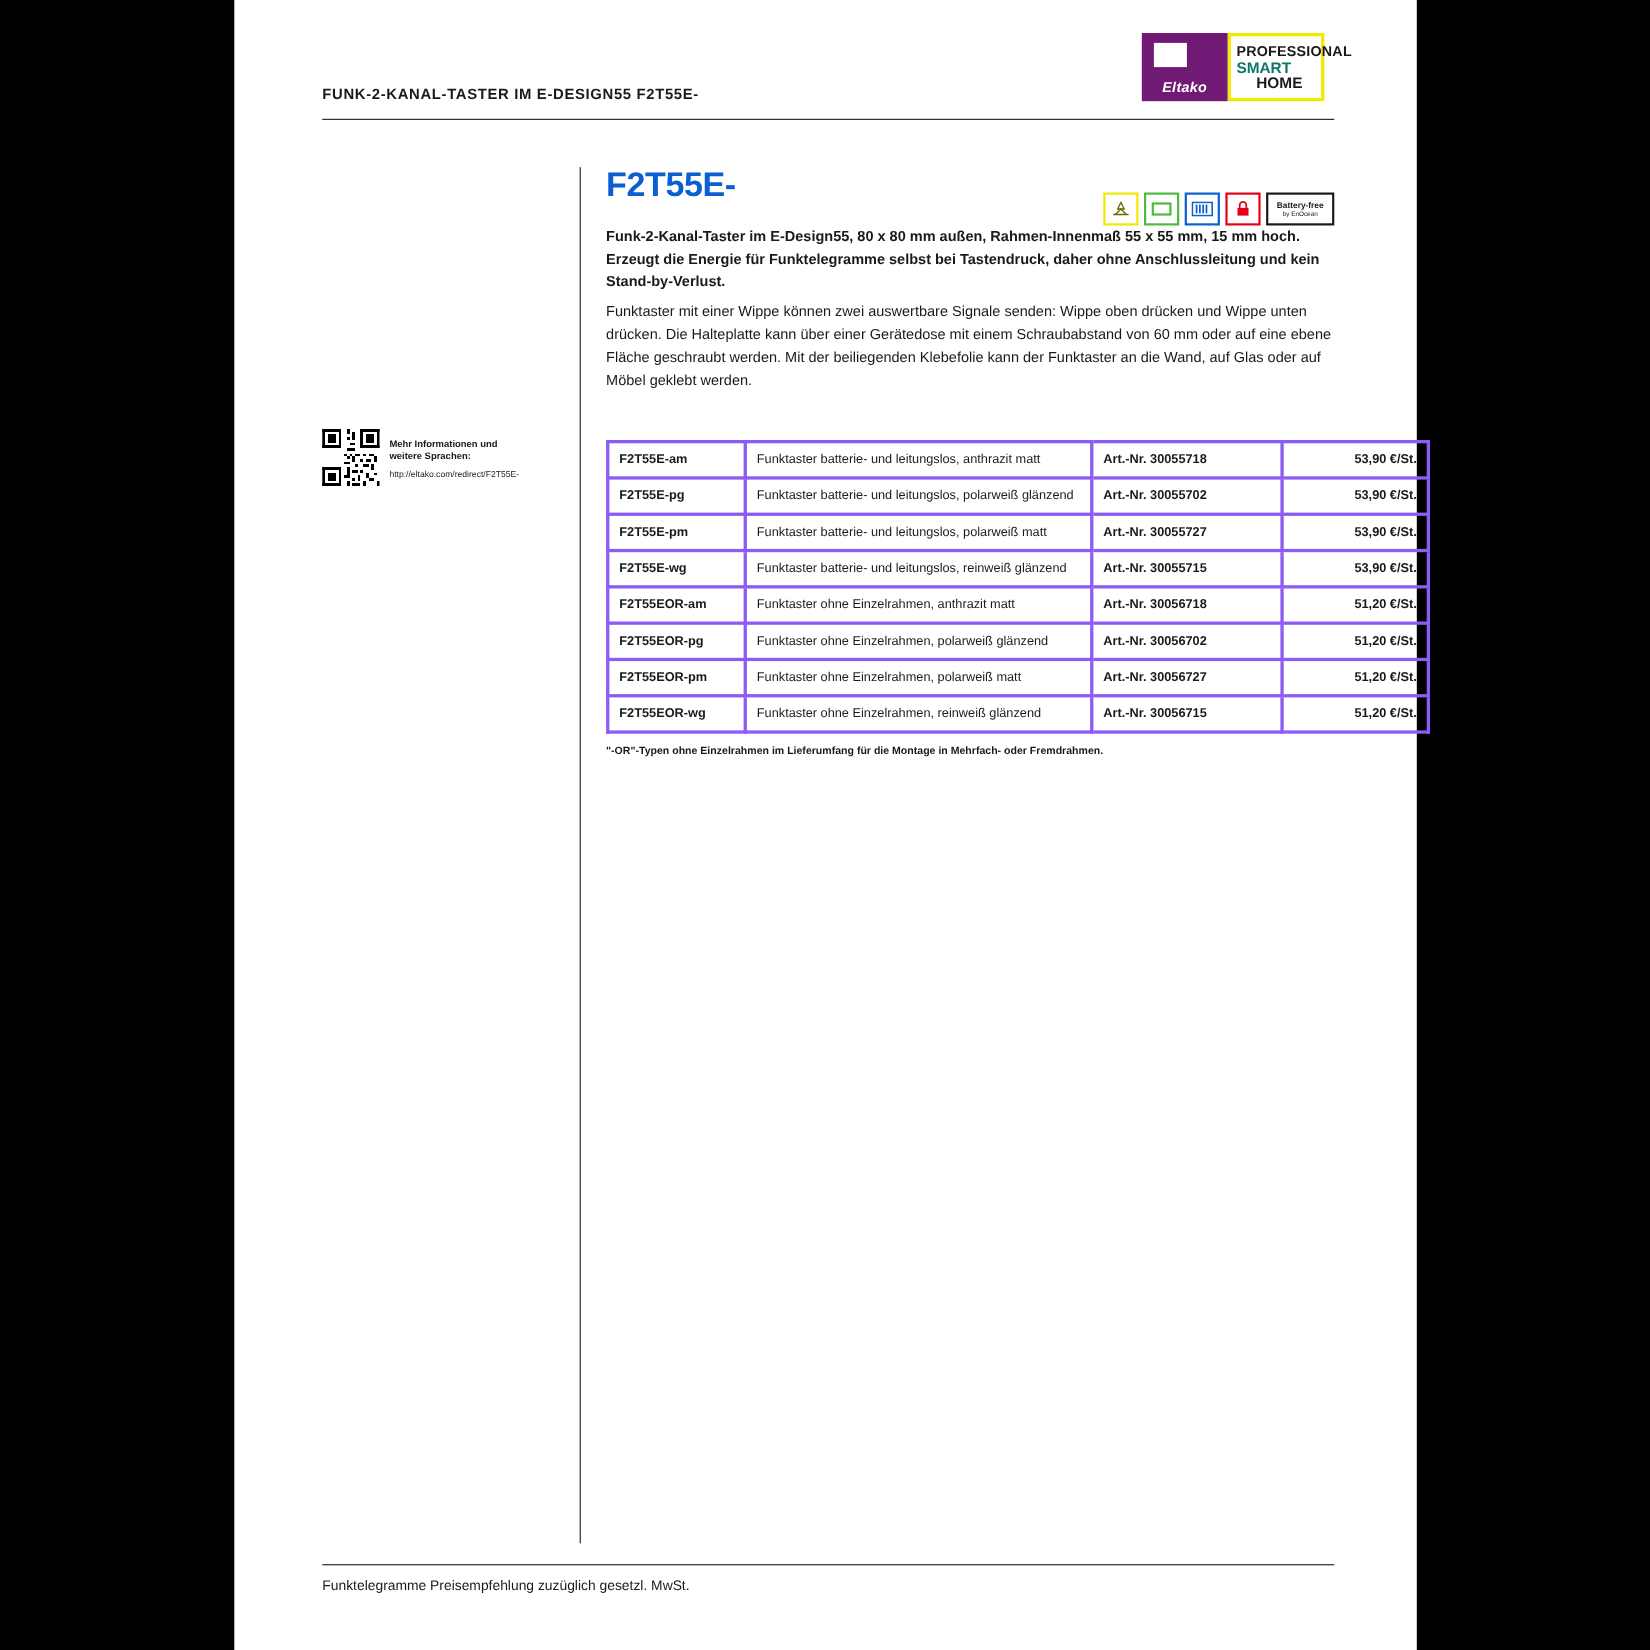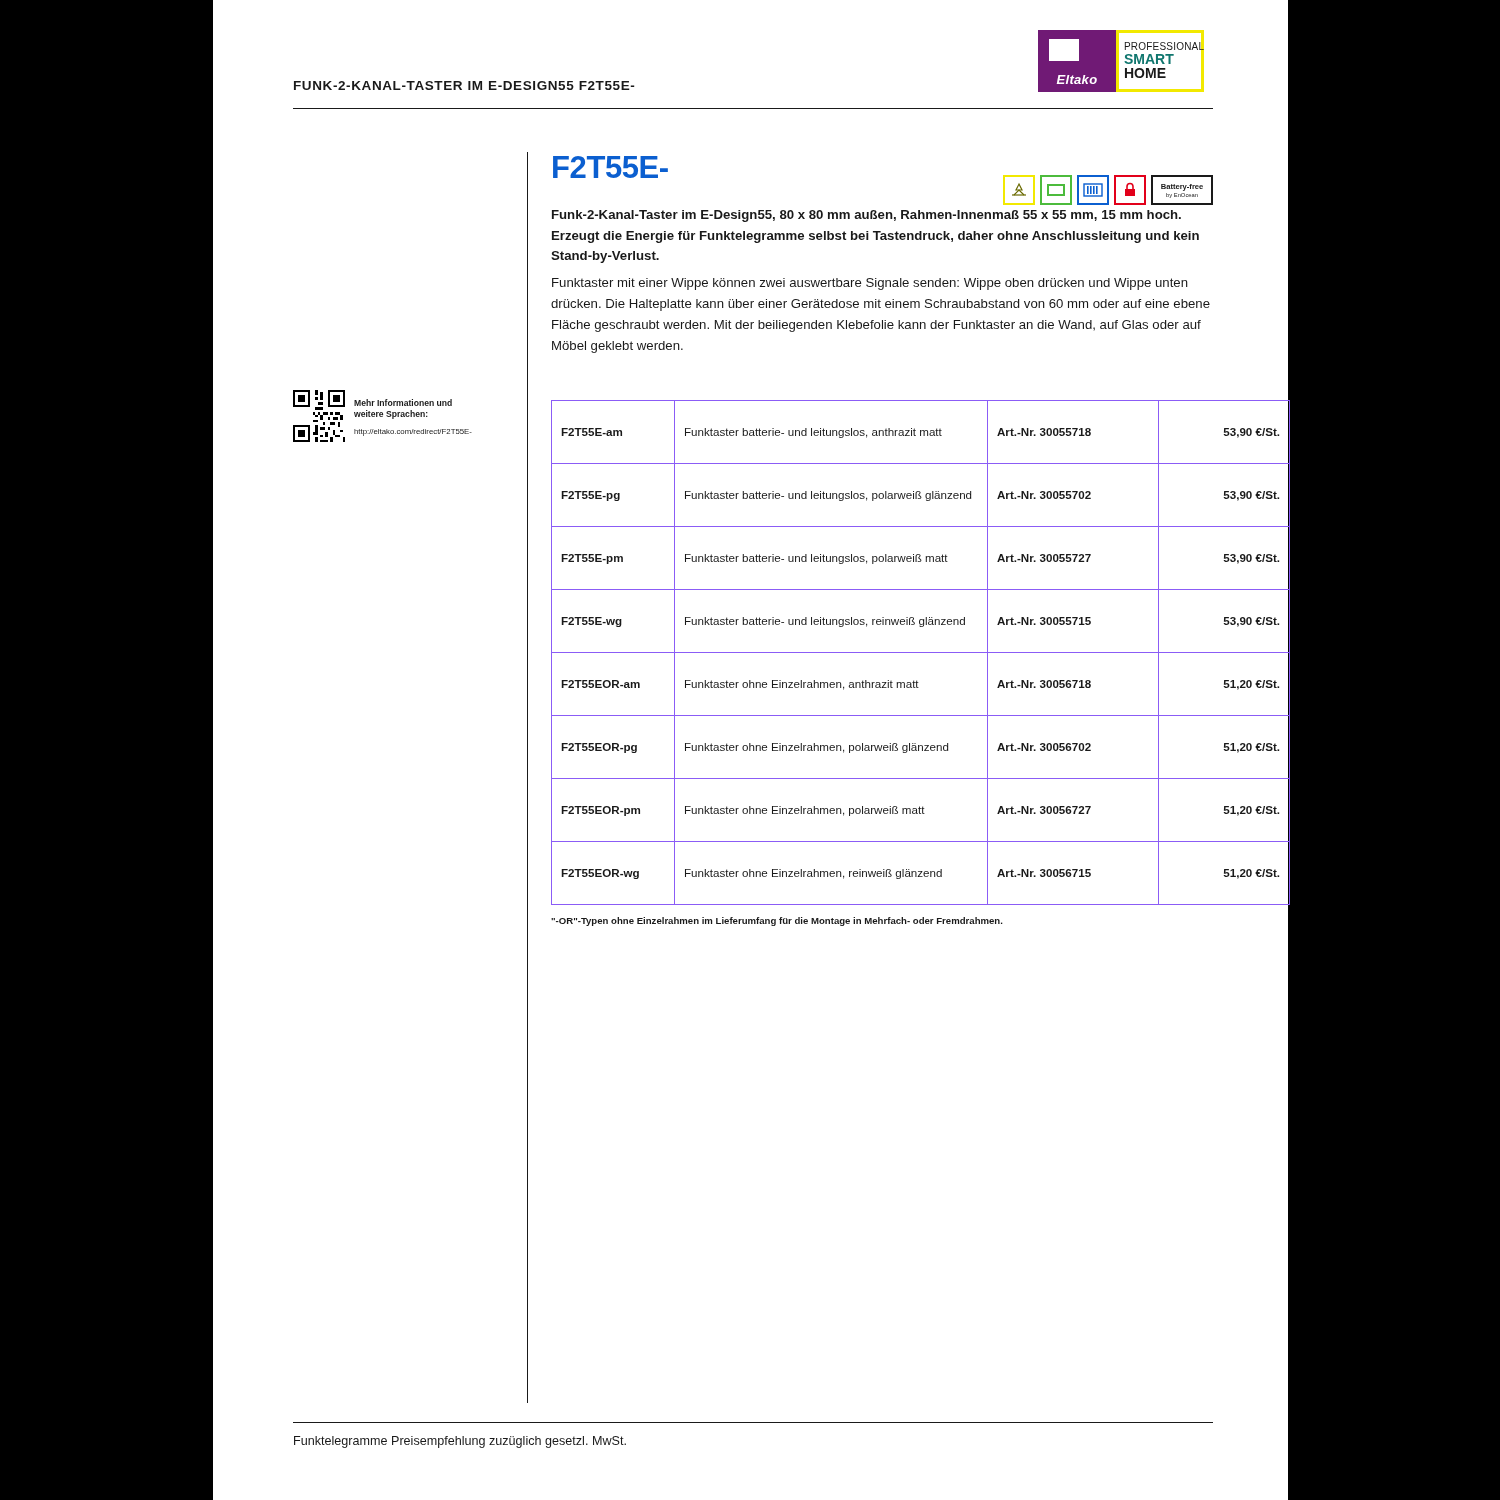--- a/index.html
+++ b/index.html
@@ -73,36 +73,37 @@
     width: 88px;
     height: 62px;
     border: 3px solid #f2e900;
     box-sizing: border-box;
     display: flex;
     flex-direction: column;
     justify-content: center;
     padding-left: 5px;
   }
   .sh-pro {
-    font-size: 10px;
-    font-weight: normal;
+    font-size: 13px;
+    font-weight: bold;
     color: #1a1a1a;
     letter-spacing: 0.2px;
   }
   .sh-smart {
     font-size: 14px;
     font-weight: bold;
     color: #0f766e;
     line-height: 14px;
   }
   .sh-home {
     font-size: 14px;
     font-weight: bold;
     color: #1a1a1a;
     line-height: 15px;
+    margin-left: 18px;
   }
   .rule-top {
     position: absolute;
     left: 80px;
     top: 108px;
     width: 920px;
     height: 1px;
     background: #1a1a1a;
   }
   
@@ -248,23 +249,23 @@
     line-height: 21px;
   }
   
   table.price-table {
     margin-top: 44px;
     border-collapse: collapse;
     width: 662px;
     table-layout: fixed;
   }
   table.price-table td {
-    border: 1px solid #8b5cf6;
+    border: 3px solid #8b5cf6;
     height: 30px;
-    padding: 16px 9px;
+    padding: 0 9px;
     font-size: 11.6px;
     color: #1a1a1a;
     vertical-align: middle;
   }
   td.c-type { width: 104px; font-weight: bold; }
   td.c-desc { width: 294px; font-weight: normal; }
   td.c-art  { width: 152px; font-weight: bold; }
   td.c-price{ width: 112px; font-weight: bold; text-align: right; }
   .table-note {
     margin-top: 10px;

